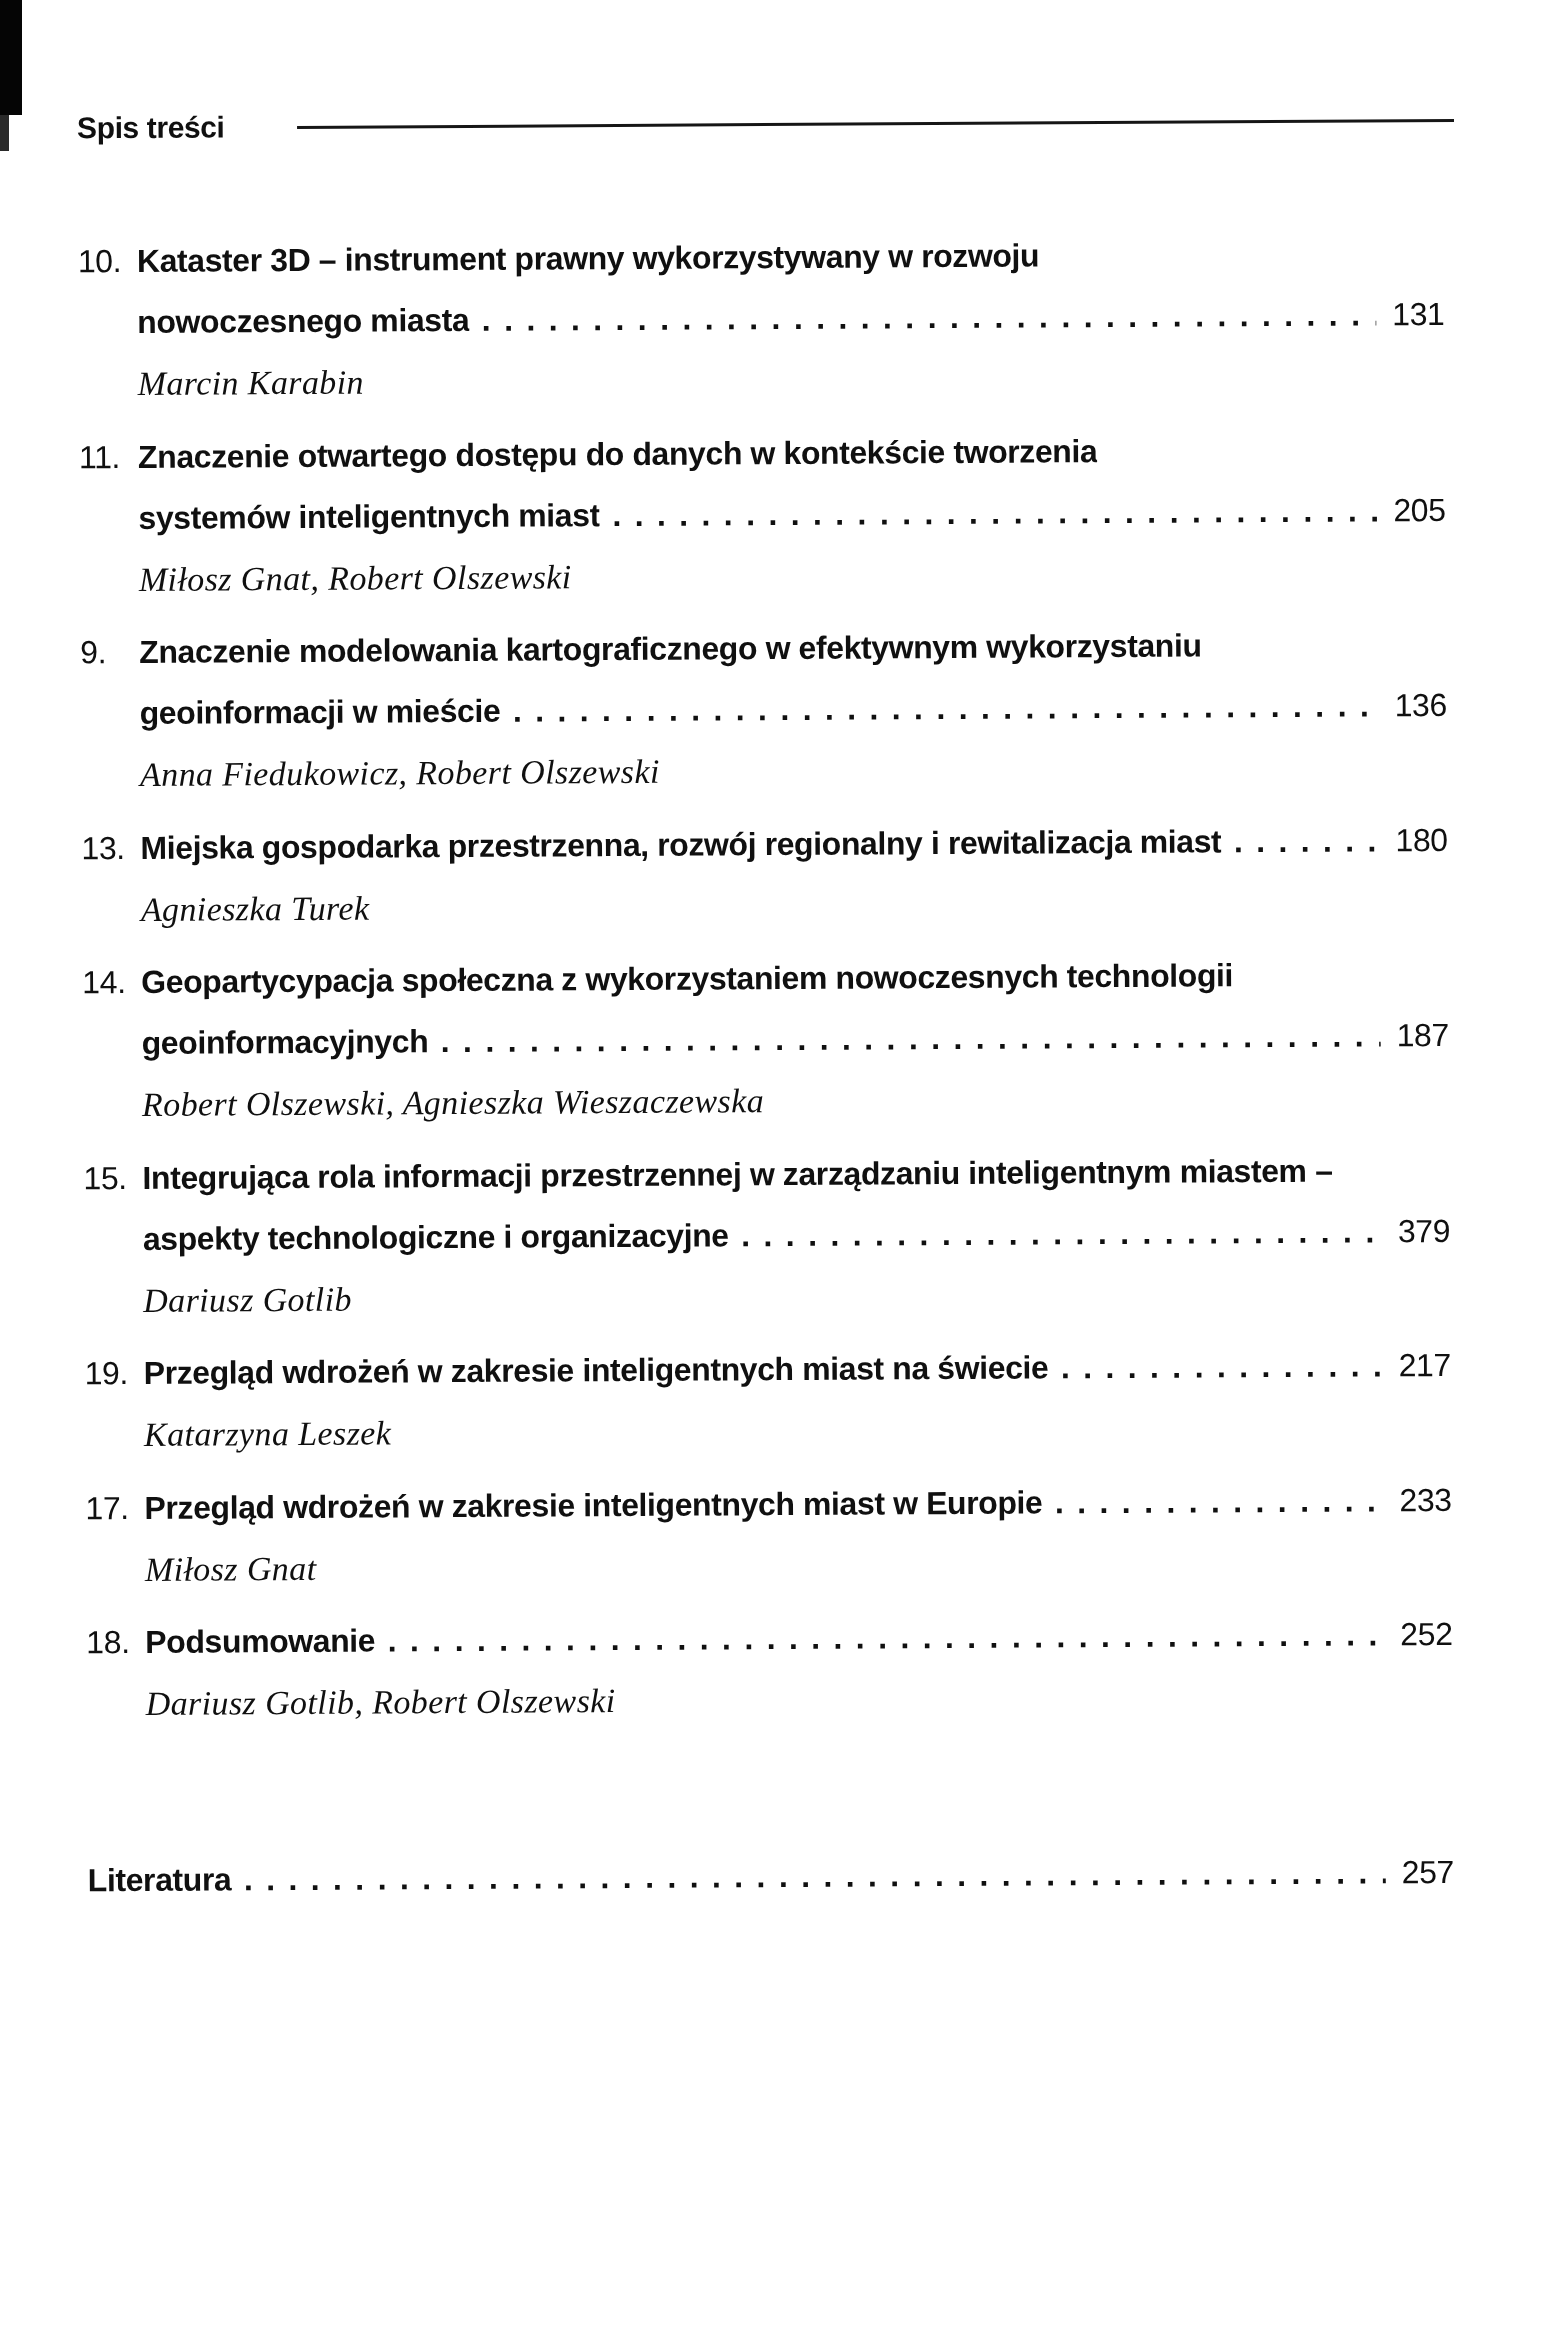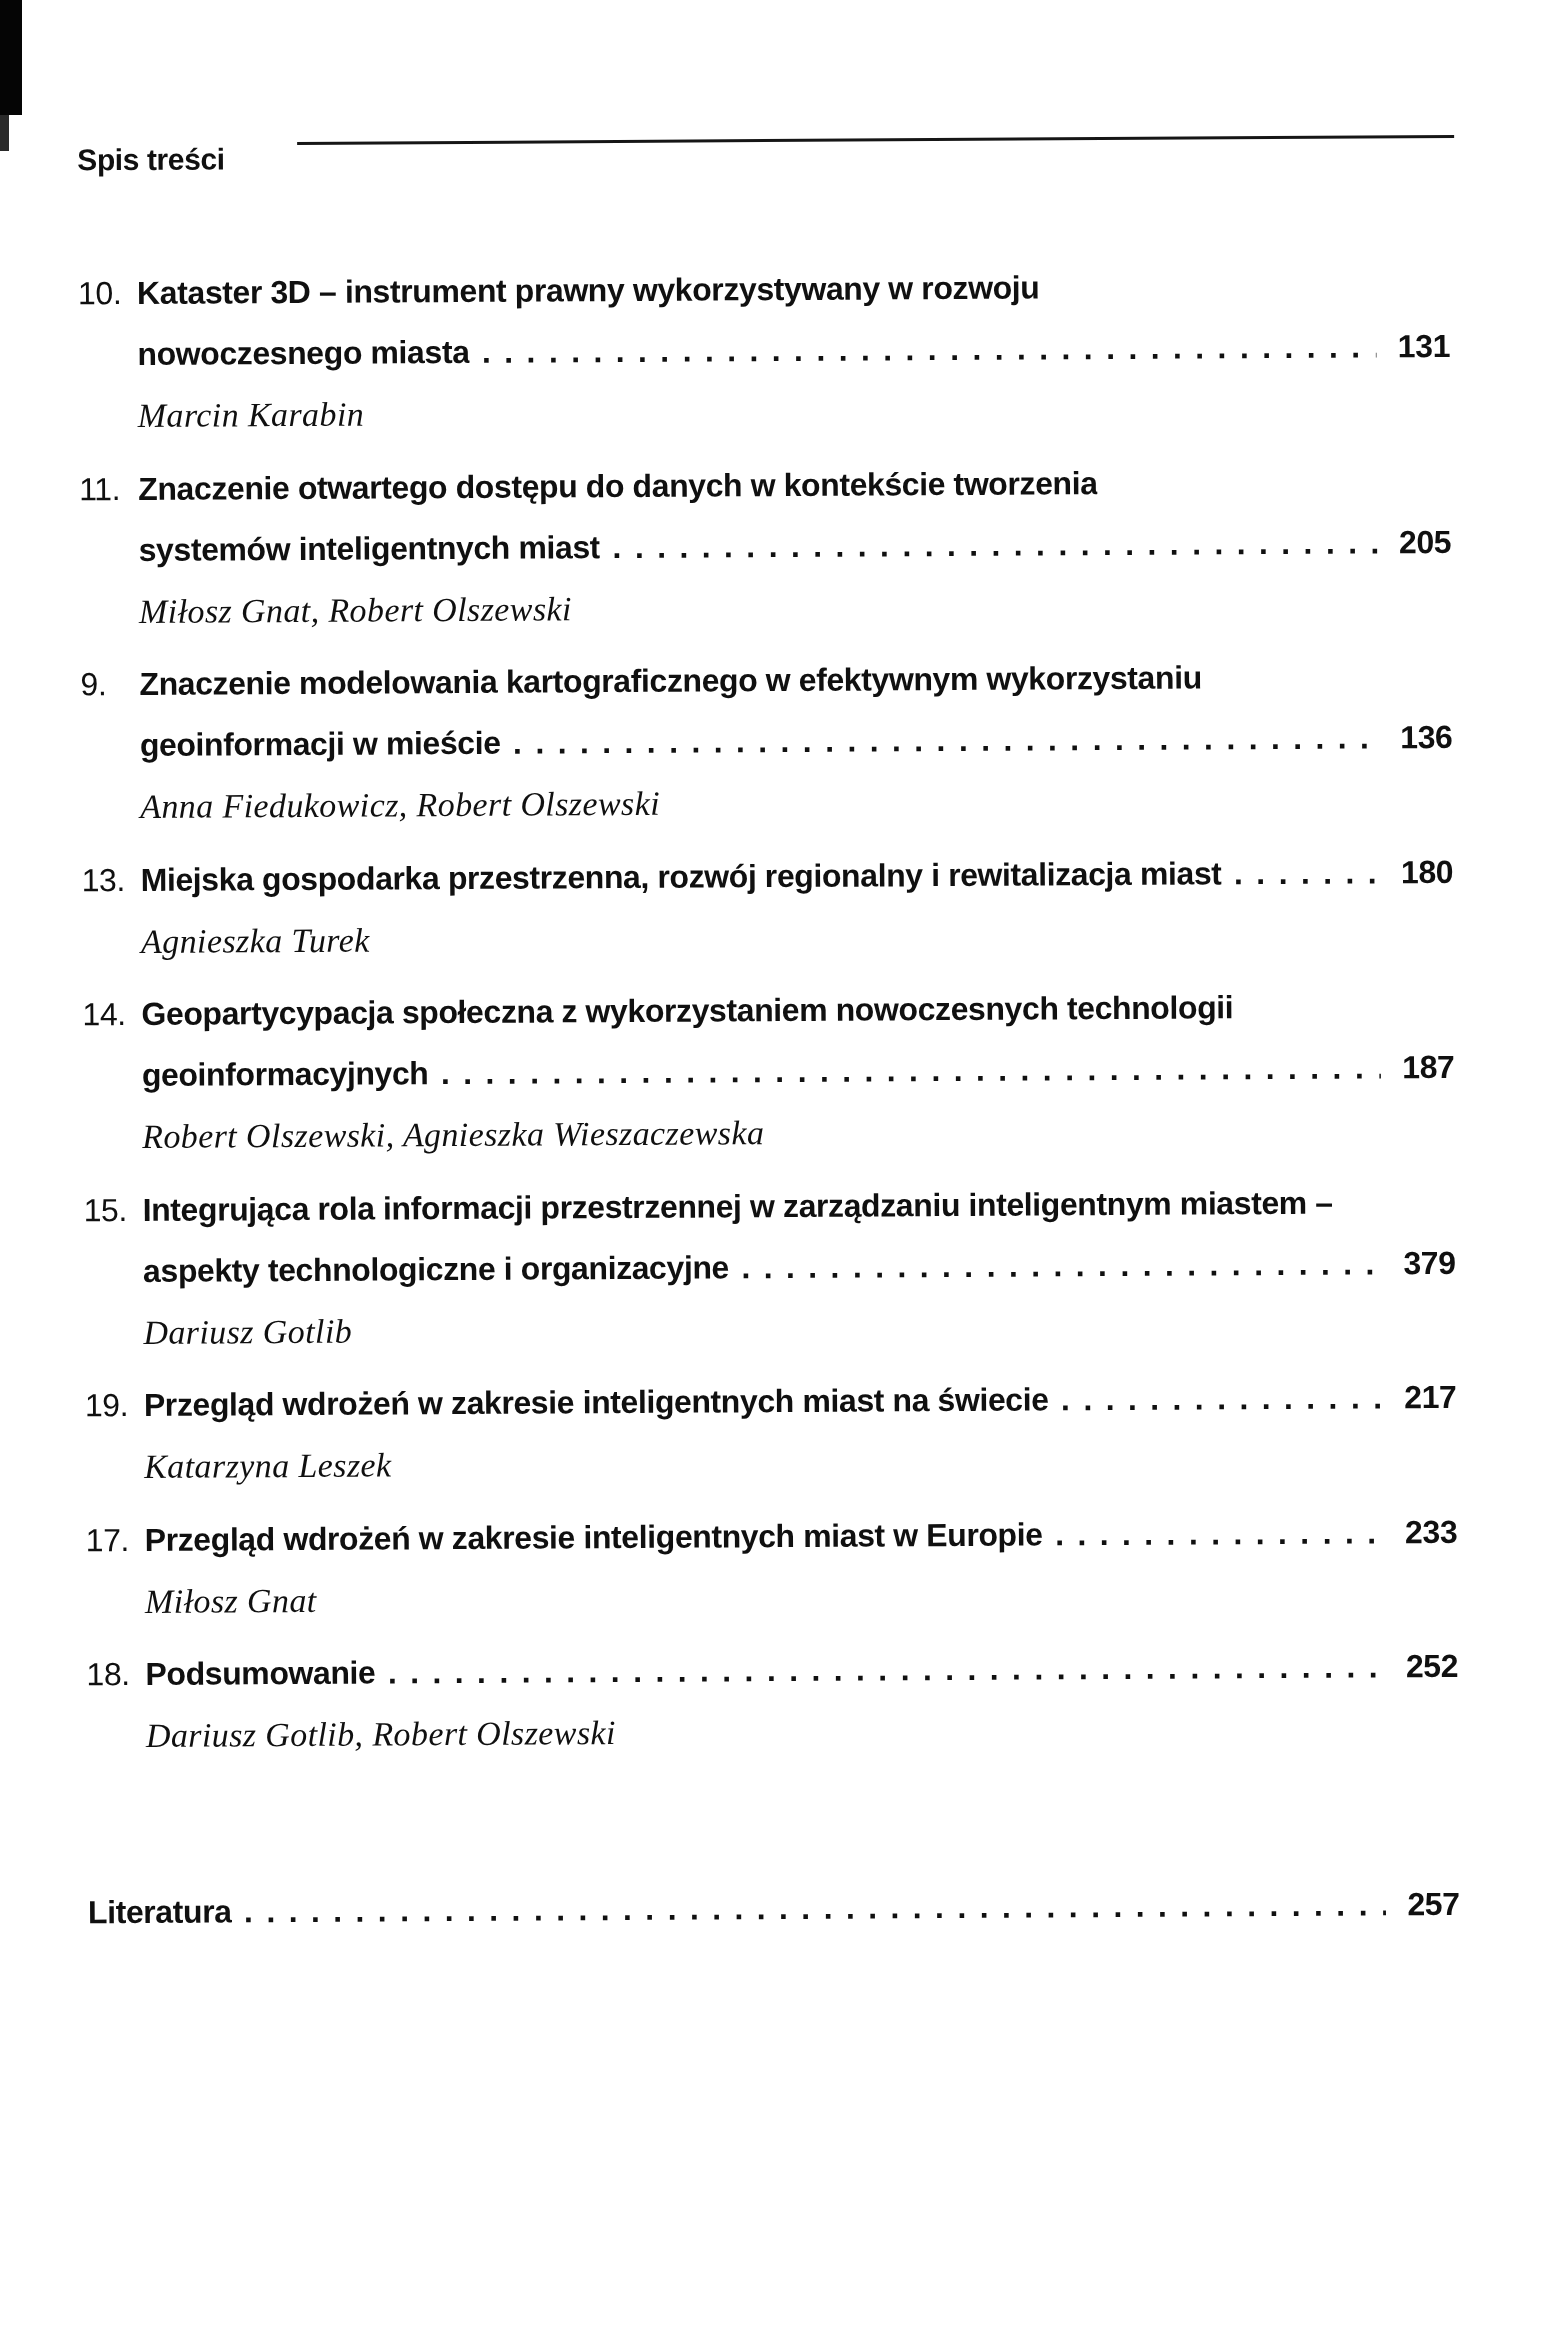--- a/index.html
+++ b/index.html
@@ -36,21 +36,20 @@
   .page-header {
     display: flex;
     align-items: center;
     margin-bottom: 86px;
   }
   .header-title {
     font-size: 30px;
     font-weight: 700;
     letter-spacing: -0.4px;
     white-space: nowrap;
-    margin-top: 32px;
   }
   .header-rule {
     flex: 1 1 auto;
     height: 0;
     border-top: 3.6px solid #161616;
     margin-left: 73px;
     margin-top: 1.8px;
   }
   .toc { font-size: 32px; }
   .entry { margin-bottom: 12.5px; }
@@ -79,22 +78,22 @@
     margin: 0 16px 0 12.5px;
     font-weight: 700;
   }
   .dots::after {
     content: "..........................................................................................";
     letter-spacing: 13.4px;
   }
   .pg {
     flex: 0 0 auto;
     min-width: 63px;
-    text-align: center;
-    font-weight: 700;
+    text-align: left;
+    font-weight: 400;
     letter-spacing: -0.4px;
   }
   .authors {
     padding-left: 59px;
     line-height: 61px;
     font-family: "Liberation Serif", serif;
     font-style: italic;
     font-size: 34px;
     font-weight: 400;
     letter-spacing: 0.4px;

